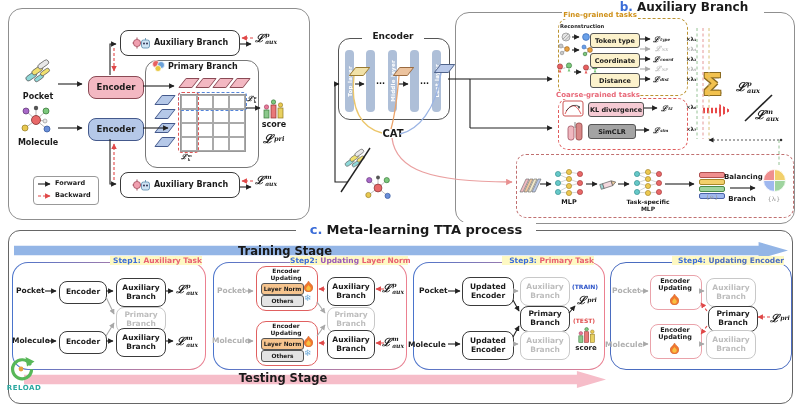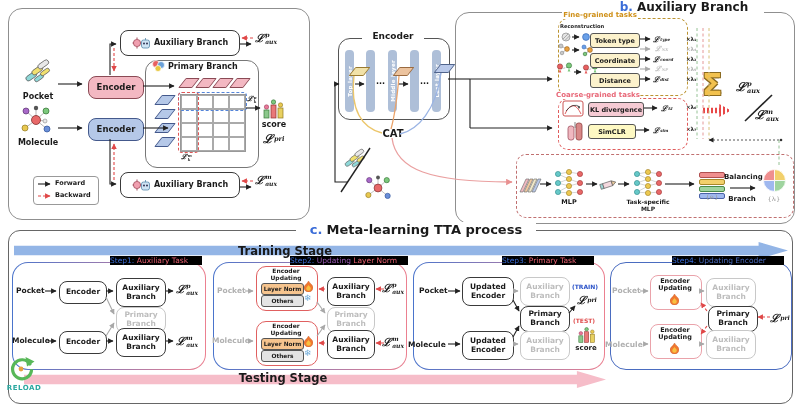--- a/index.html
+++ b/index.html
@@ -30,21 +30,21 @@
   .co{stroke:#eaa36a;stroke-width:1.3;fill:none}
   .cb{stroke:#9ab4e4;stroke-width:1.3;fill:none}
   .cp{stroke:#eaa0a0;stroke-width:1.3;fill:none}
   .vg{stroke:#96c296;stroke-width:1;fill:none;stroke-dasharray:3 2.5}
   .vr{stroke:#e49898;stroke-width:1;fill:none;stroke-dasharray:3 2.5}
   .vy{stroke:#d6c27c;stroke-width:1;fill:none;stroke-dasharray:3 2.5}
   .sigma{font-weight:bold;color:#f2c14e;text-shadow:1px 1px 0 #8a6a20,-1px -1px 0 #8a6a20,1px -1px 0 #8a6a20,-1px 1px 0 #8a6a20}
   .stripearrow{clip-path:polygon(0 28%,58% 28%,58% 0,100% 50%,58% 100%,58% 72%,0 72%);background:repeating-linear-gradient(90deg,#e84848 0 2.5px,#fff 2.5px 4px)}
   .bar-tr{clip-path:polygon(0 22%,96.2% 22%,96.2% 0,100% 50%,96.2% 100%,96.2% 78%,0 78%);background:#93b5e6}
   .bar-te{clip-path:polygon(0 22%,95% 22%,95% 0,100% 50%,95% 100%,95% 78%,0 78%);background:#f6bdc9}
-  .stept{background:#000000;font-weight:normal;font-size:7.5px;white-space:nowrap;text-align:left}
+  .stept{background:#fef9c3;font-weight:bold;font-size:7.5px;white-space:nowrap;text-align:right}
   .sb{color:#3a6cd8}.sr{color:#e86070}.sp2{color:#9b59b6}.sb2{color:#4a6cc0}
 </style>
 </head>
 <body>
 
 <div class="canvas">
 
   <div class="a bd" style="left:8px;top:8px;width:300px;height:210px"></div>
 
   <div class="a bx" style="left:120px;top:30px;width:118px;height:24px;font-size:8px;gap:4px">
@@ -363,21 +363,21 @@
       <path d="M18,7 L15.5,6 L17,9 Z" fill="#333"></path>
     </svg>
   <svg class="a" style="left:566px;top:120px" width="18" height="22" viewBox="0 0 18 22">
       <rect x="2" y="6" width="6" height="14" rx="2.5" fill="#f0b8c0" stroke="#a05060" stroke-width="0.8"></rect>
       <rect x="10" y="3" width="6" height="17" rx="2.5" fill="#d88888" stroke="#904040" stroke-width="0.8"></rect>
       <line x1="9" y1="2" x2="9" y2="8" stroke="#555" stroke-width="0.7"></line>
     </svg>
   <div class="a chip" style="left:588px;top:102px;width:54px;height:13px;font-size:6.5px;background:#f6cbd4">
       <span>KL divergence</span>
     </div>
-  <div class="a chip" style="left:588px;top:124px;width:46px;height:13px;font-size:6.5px;background:#fef9c3">
+  <div class="a chip" style="left:588px;top:124px;width:46px;height:13px;font-size:6.5px;background:#a3a3a3">
       <span>SimCLR</span>
     </div>
   <span class="a ml" style="left:661px;top:103px;font-size:7.5px">
       <span>ℒ</span>
       <span class="ss">
         <span></span>
         <span>kl</span>
       </span>
     </span>
   <span class="a ml" style="left:653px;top:125px;font-size:7.5px">

